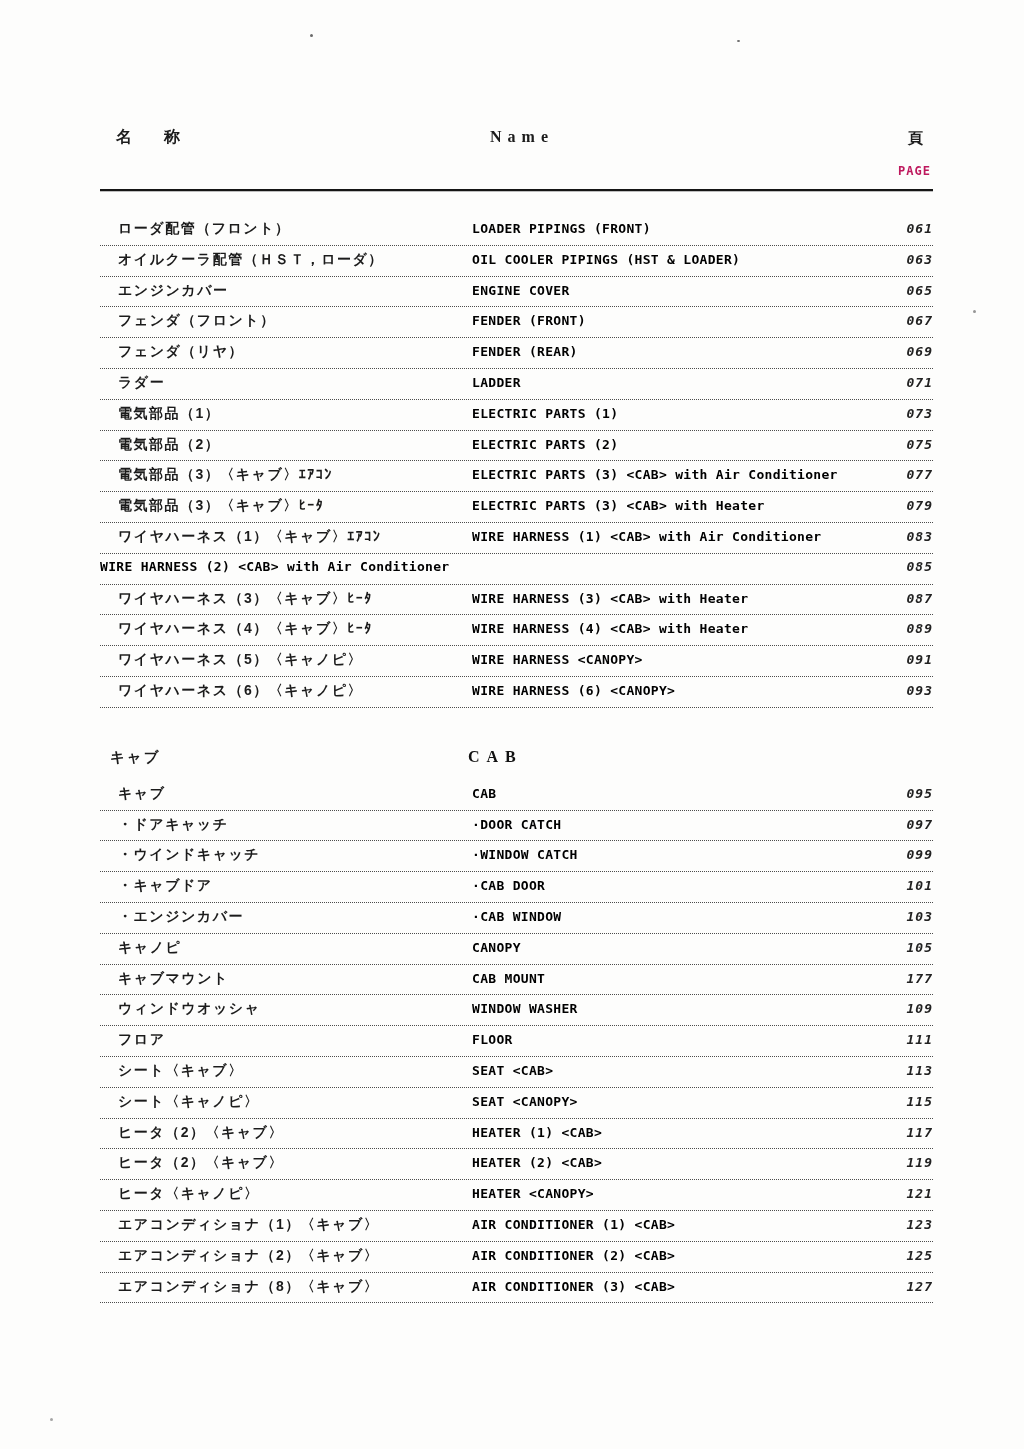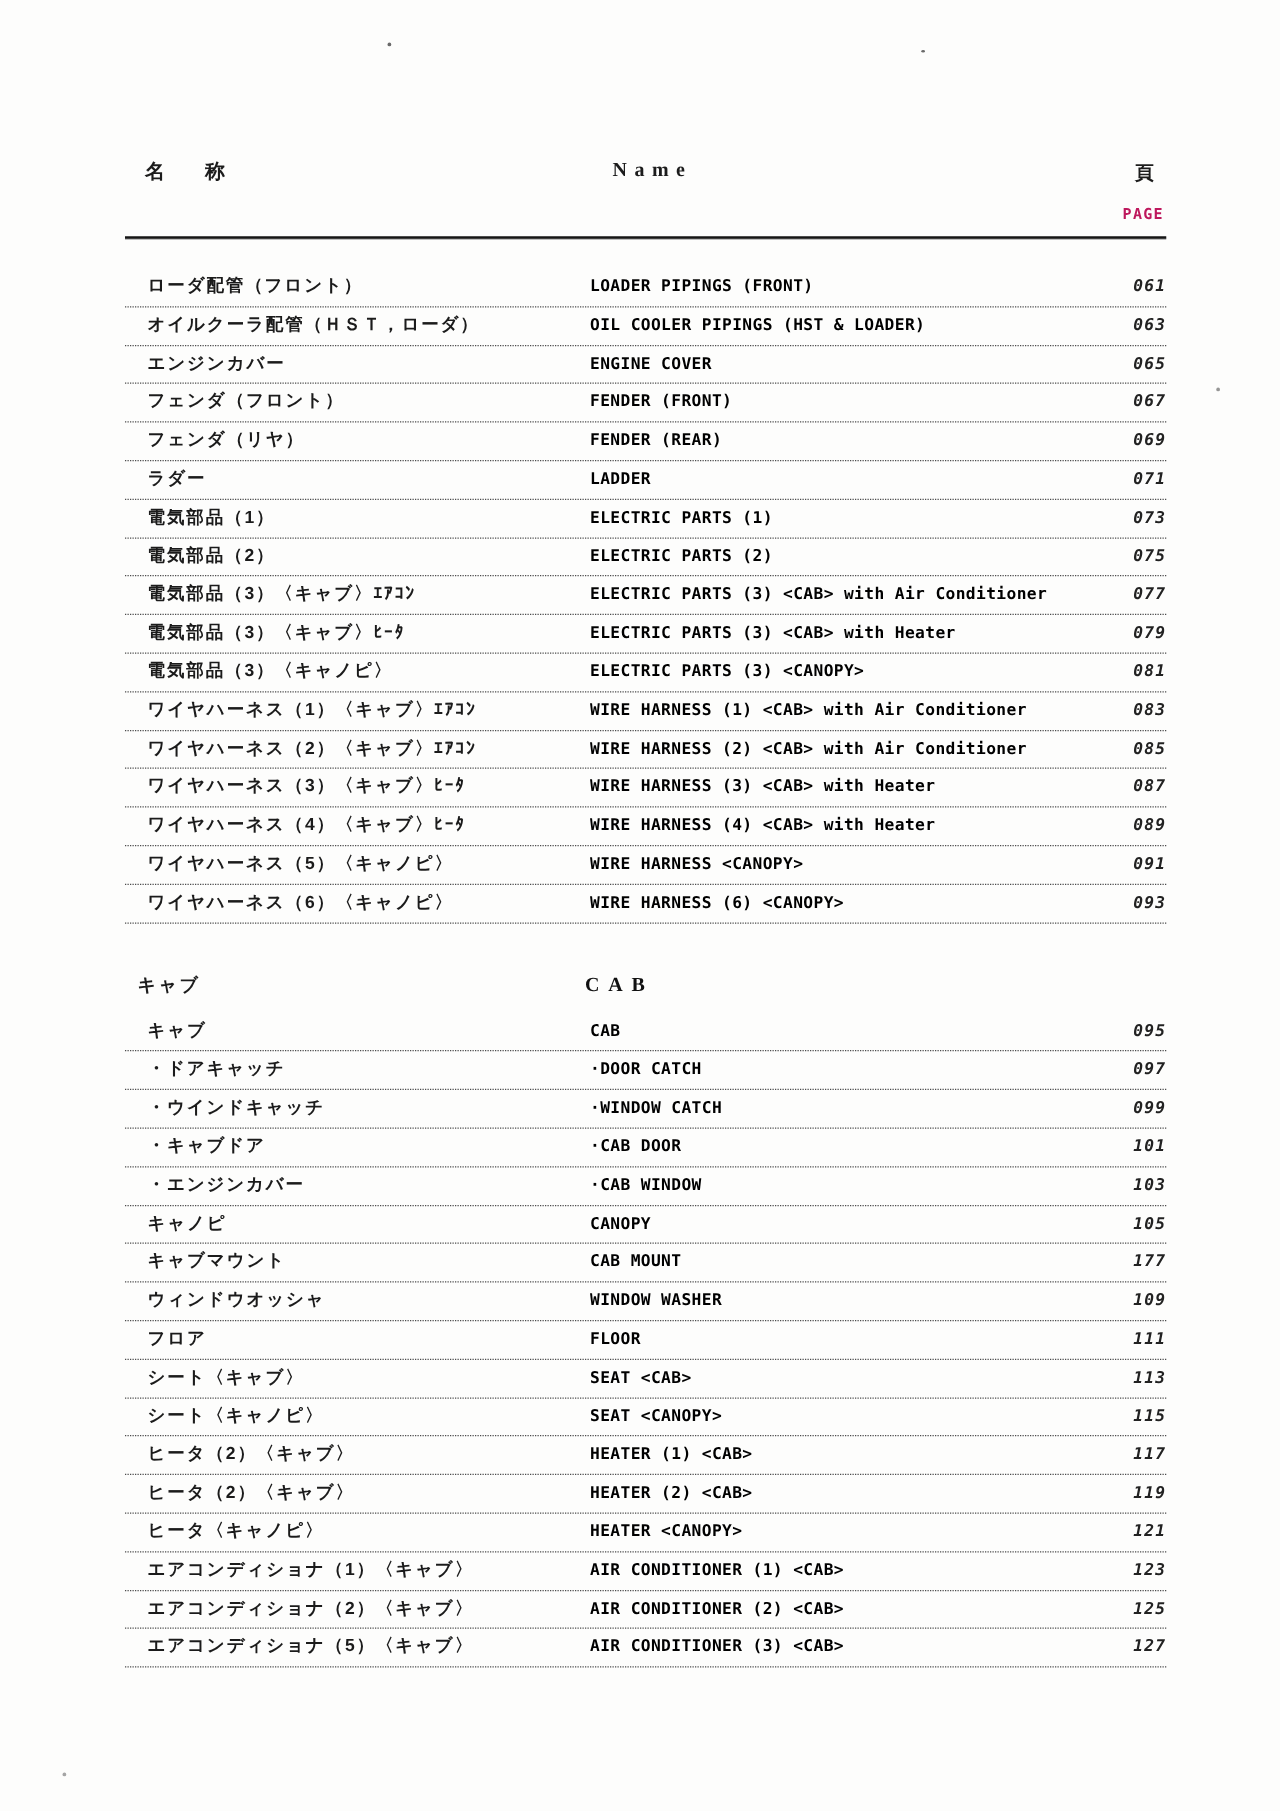--- a/index.html
+++ b/index.html
@@ -156,31 +156,25 @@
           <span class="cell-ja">電気部品（3）〈キャブ〉ｴｱｺﾝ</span>
           <span class="cell-en">ELECTRIC PARTS (3) &lt;CAB&gt; with Air Conditioner</span>
           <span class="cell-page">077</span>
         </div>
         <div class="row">
           <span class="cell-ja">電気部品（3）〈キャブ〉ﾋｰﾀ</span>
           <span class="cell-en">ELECTRIC PARTS (3) &lt;CAB&gt; with Heater</span>
           <span class="cell-page">079</span>
         </div>
         <div class="row">
-          <span class="cell-ja">電気部品（3）〈キャノピ〉</span>
-          <span class="cell-en">ELECTRIC PARTS (3) &lt;CANOPY&gt;</span>
-          <span class="cell-page">081</span>
-        </div>
-        <div class="row">
           <span class="cell-ja">ワイヤハーネス（1）〈キャブ〉ｴｱｺﾝ</span>
           <span class="cell-en">WIRE HARNESS (1) &lt;CAB&gt; with Air Conditioner</span>
           <span class="cell-page">083</span>
         </div>
         <div class="row">
-          <span class="cell-ja">ワイヤハーネス（2）〈キャブ〉ｴｱｺﾝ</span>
           <span class="cell-en">WIRE HARNESS (2) &lt;CAB&gt; with Air Conditioner</span>
           <span class="cell-page">085</span>
         </div>
         <div class="row">
           <span class="cell-ja">ワイヤハーネス（3）〈キャブ〉ﾋｰﾀ</span>
           <span class="cell-en">WIRE HARNESS (3) &lt;CAB&gt; with Heater</span>
           <span class="cell-page">087</span>
         </div>
         <div class="row">
           <span class="cell-ja">ワイヤハーネス（4）〈キャブ〉ﾋｰﾀ</span>
@@ -275,19 +269,19 @@
           <span class="cell-ja">エアコンディショナ（1）〈キャブ〉</span>
           <span class="cell-en">AIR CONDITIONER (1) &lt;CAB&gt;</span>
           <span class="cell-page">123</span>
         </div>
         <div class="row">
           <span class="cell-ja">エアコンディショナ（2）〈キャブ〉</span>
           <span class="cell-en">AIR CONDITIONER (2) &lt;CAB&gt;</span>
           <span class="cell-page">125</span>
         </div>
         <div class="row">
-          <span class="cell-ja">エアコンディショナ（5）〈キャブ〉</span>
+          <span class="cell-ja">エアコンディショナ（8）〈キャブ〉</span>
           <span class="cell-en">AIR CONDITIONER (3) &lt;CAB&gt;</span>
           <span class="cell-page">127</span>
         </div>
       </div>
   </div>
 </div>
 
 </body></html>

